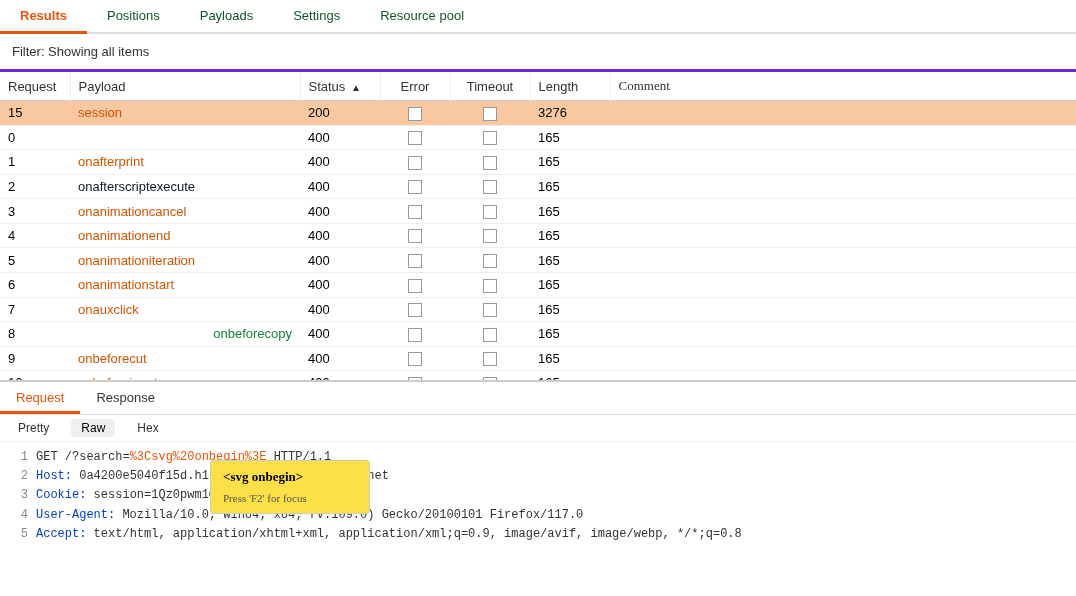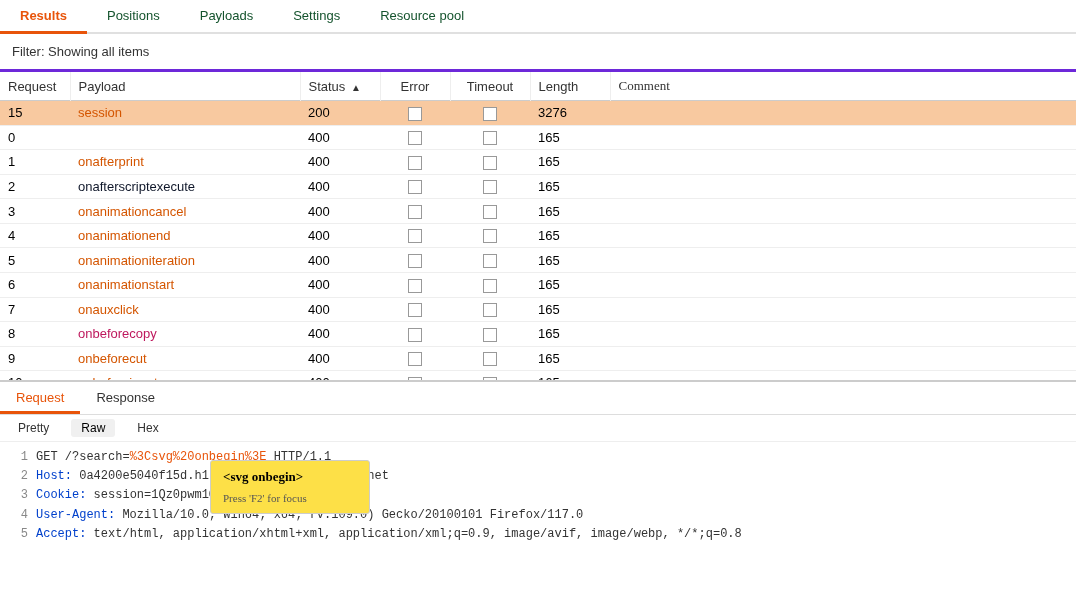--- a/index.html
+++ b/index.html
@@ -287,21 +287,21 @@
           <td class="col-request">7</td>
           <td class="col-payload" style="color: rgb(212, 85, 0);">onauxclick</td>
           <td class="col-status">400</td>
           <td class="col-error" style="text-align: center;"><span class="chk"></span></td>
           <td class="col-timeout" style="text-align: center;"><span class="chk"></span></td>
           <td class="col-length">165</td>
           <td class="col-comment"></td>
         </tr>
         <tr>
           <td class="col-request">8</td>
-          <td class="col-payload" style="color: #be185d;">onbeforecopy</td>
+          <td class="col-payload" style="color: #15803d; text-align: right;">onbeforecopy</td>
           <td class="col-status">400</td>
           <td class="col-error" style="text-align: center;"><span class="chk"></span></td>
           <td class="col-timeout" style="text-align: center;"><span class="chk"></span></td>
           <td class="col-length">165</td>
           <td class="col-comment"></td>
         </tr>
         <tr>
           <td class="col-request">9</td>
           <td class="col-payload" style="color: rgb(212, 85, 0);">onbeforecut</td>
           <td class="col-status">400</td>

